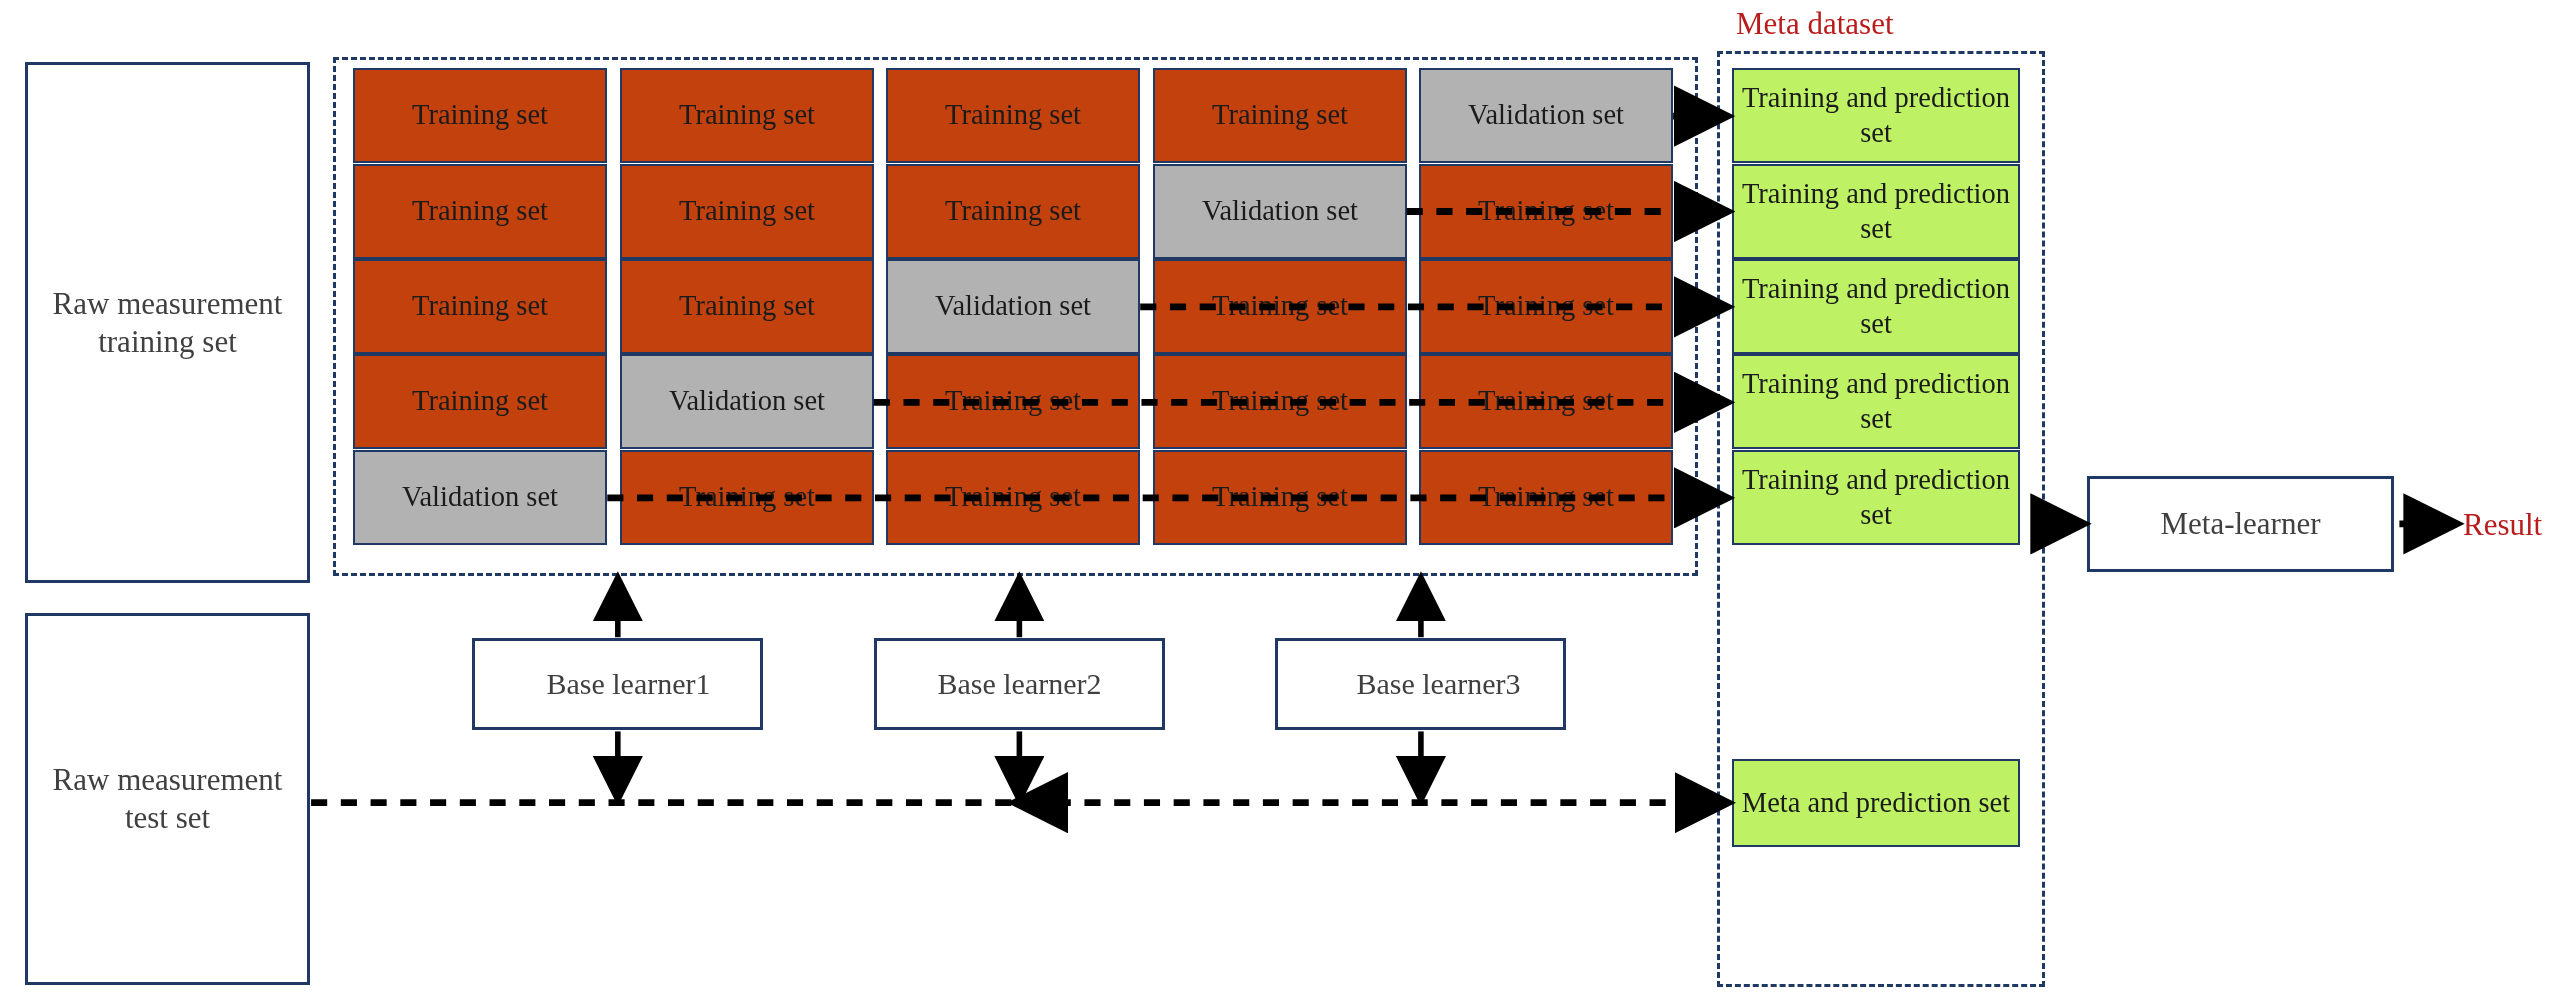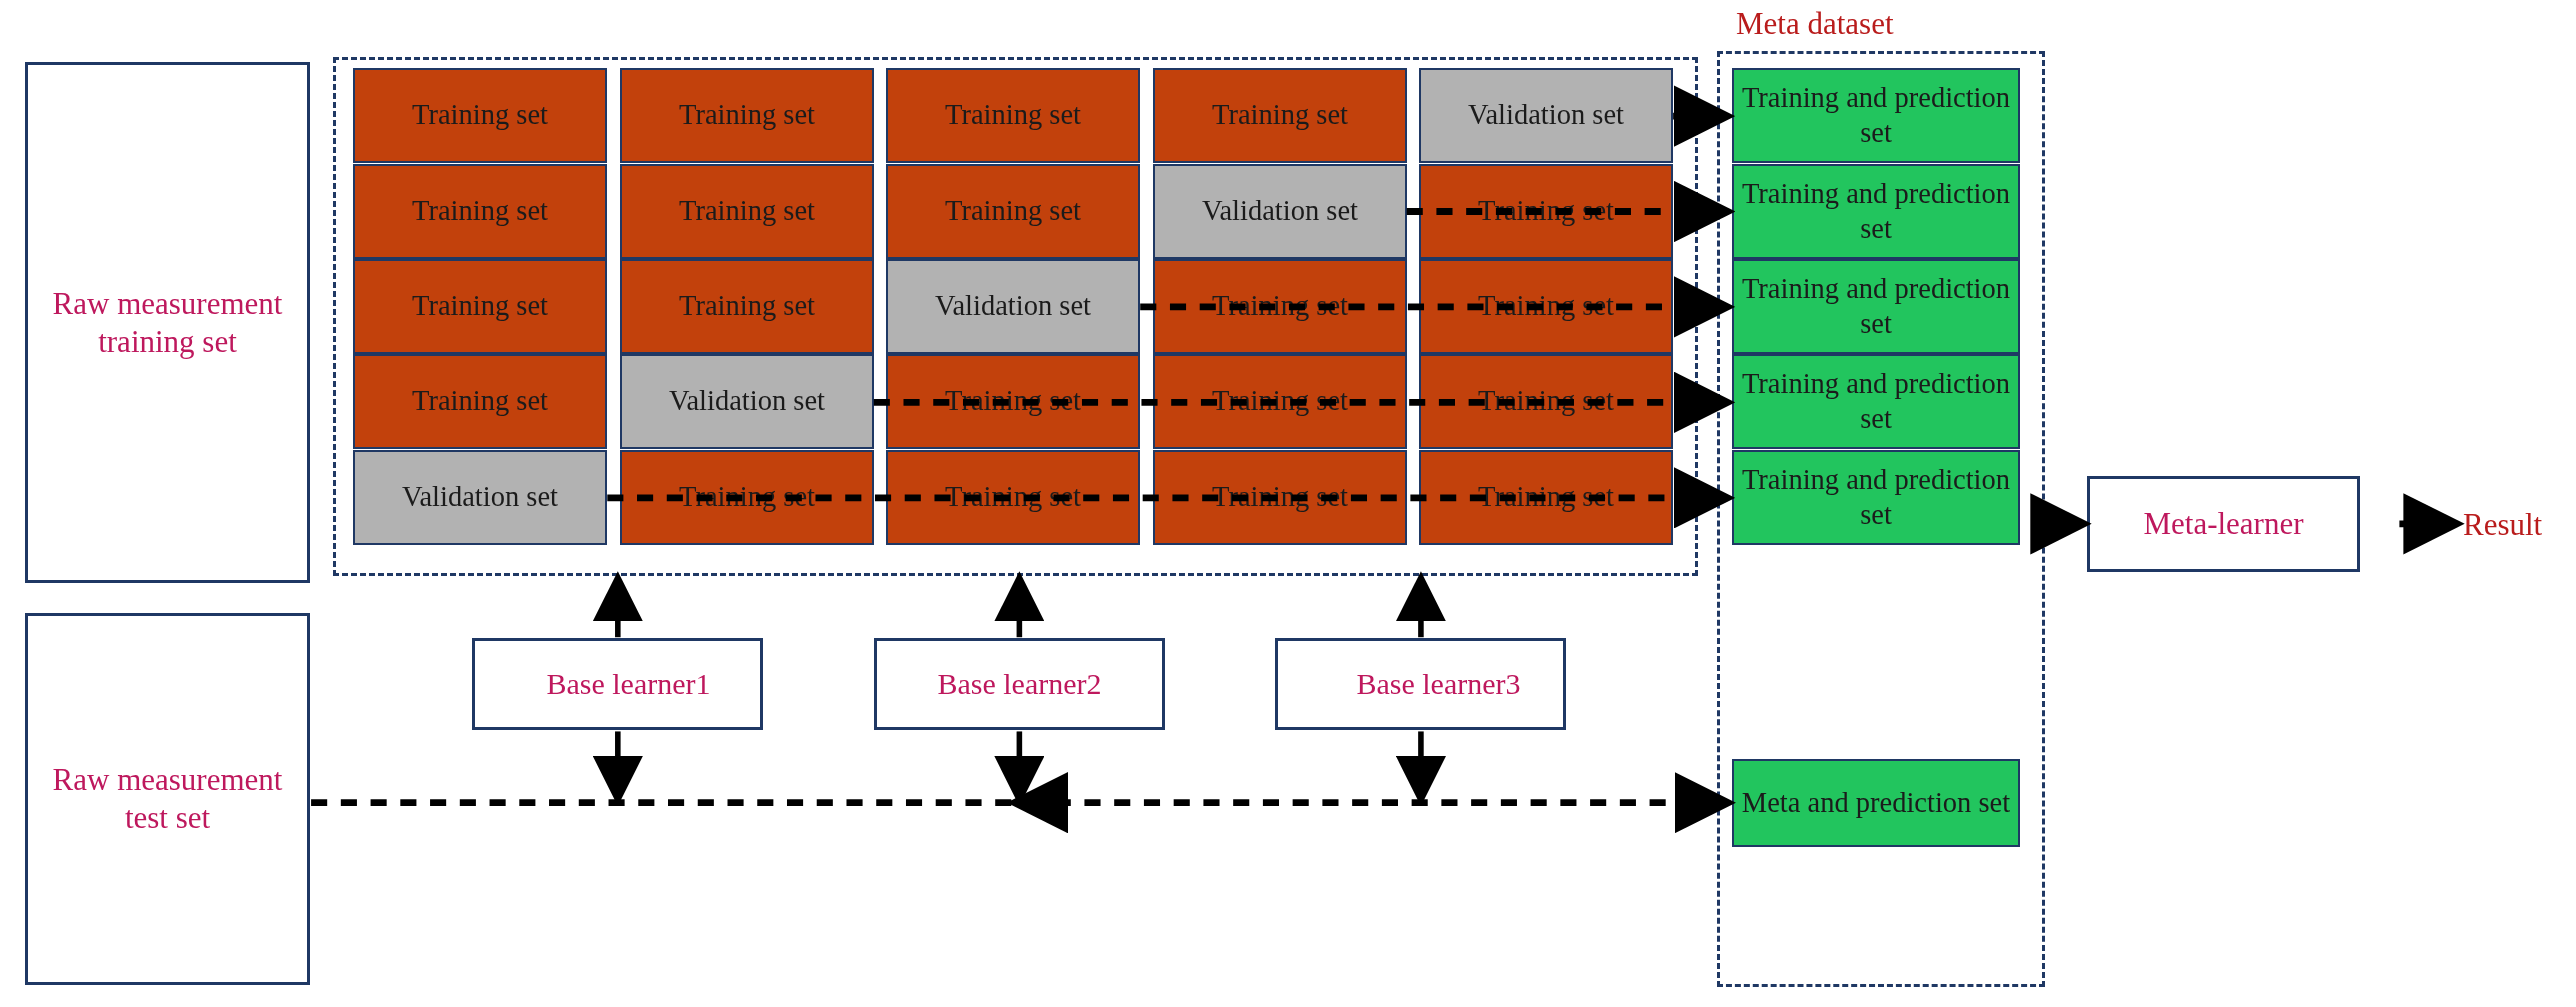--- a/index.html
+++ b/index.html
@@ -1,30 +1,30 @@
 <!DOCTYPE html>
 <html style="font-size:10px"><head>
 <meta charset="utf-8">
 <style>
   html,body{margin:0;padding:0;background:#ffffff;}
   body{font-family:"Liberation Serif","DejaVu Serif",serif;color:#1a1a1a;}
   #stage{position:relative;width:2576px;height:1008px;overflow:hidden;background:#fff;}
 
   .box{position:absolute;box-sizing:border-box;border:3.1px solid #1f3864;background:#fff;
        display:flex;align-items:center;justify-content:center;text-align:center;
-       line-height:1.22;color:#be185d;}
+       line-height:1.22;color:#404040;}
   .dashedbox{position:absolute;box-sizing:border-box;border:3.1px dashed #1f3864;background:transparent;}
 
   .bigbox{font-size:31px;}
   .cell{position:absolute;box-sizing:border-box;border:2.5px solid #1f3864;background:#c2410c;
         display:flex;align-items:center;justify-content:center;text-align:center;
         font-size:28.5px;line-height:1.28;color:#1b1b1b;}
   .cell.val{background:#b2b2b2;}
 
-  .metacell{position:absolute;box-sizing:border-box;border:2.5px solid #1f3864;background:#22c55e;
+  .metacell{position:absolute;box-sizing:border-box;border:2.5px solid #1f3864;background:#bef264;
         display:flex;align-items:center;justify-content:center;text-align:center;
         font-size:28.5px;line-height:1.22;color:#1b1b1b;}
 
   .learner{font-size:30px;}
   .plain-label{position:absolute;font-size:31px;color:#b91c1c;white-space:nowrap;}
 
   svg.overlay{position:absolute;left:0;top:0;width:2576px;height:1008px;pointer-events:none;}
 </style>
 </head>
 <body>
@@ -148,21 +148,21 @@
   <div class="box learner" style="left:472px;top:638px;width:291px;height:92px;padding-left:22px;">
     <span>Base learner1</span>
   </div>
   <div class="box learner" style="left:874px;top:638px;width:291px;height:92px;">
     <span>Base learner2</span>
   </div>
   <div class="box learner" style="left:1275px;top:638px;width:291px;height:92px;padding-left:36px;">
     <span>Base learner3</span>
   </div>
 
-  <div class="box bigbox" style="left:2087px;top:476px;width:273px;height:96px;">
+  <div class="box bigbox" style="left:2087px;top:476px;width:307px;height:96px;">
     <span>Meta-learner</span>
   </div>
   <div class="plain-label" style="left:2463px;top:507px;">Result</div>
 
   <svg class="overlay" viewBox="0 0 4157 1626">
     <defs>
       <marker id="ah" markerWidth="9" markerHeight="9" refX="7.6" refY="4.5" orient="auto" markerUnits="strokeWidth">
         <path d="M0,0 L9,4.5 L0,9 z" fill="#000"></path>
       </marker>
     </defs>

